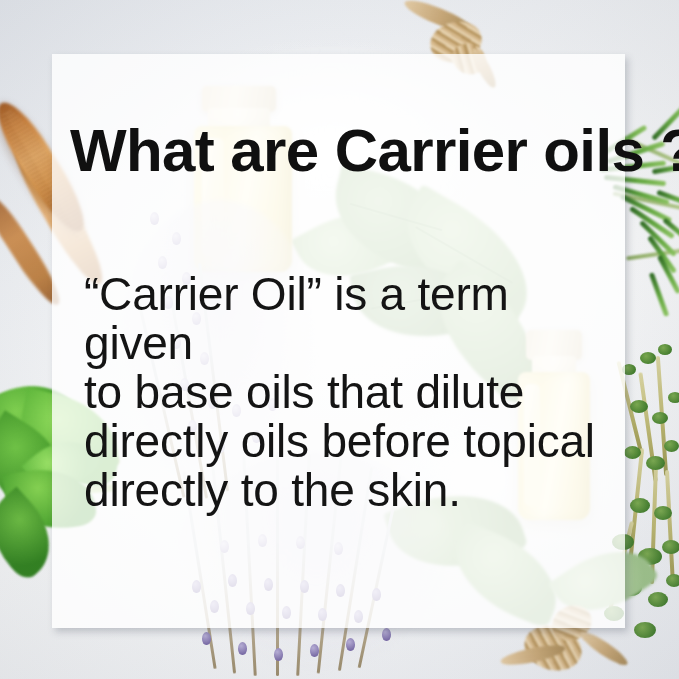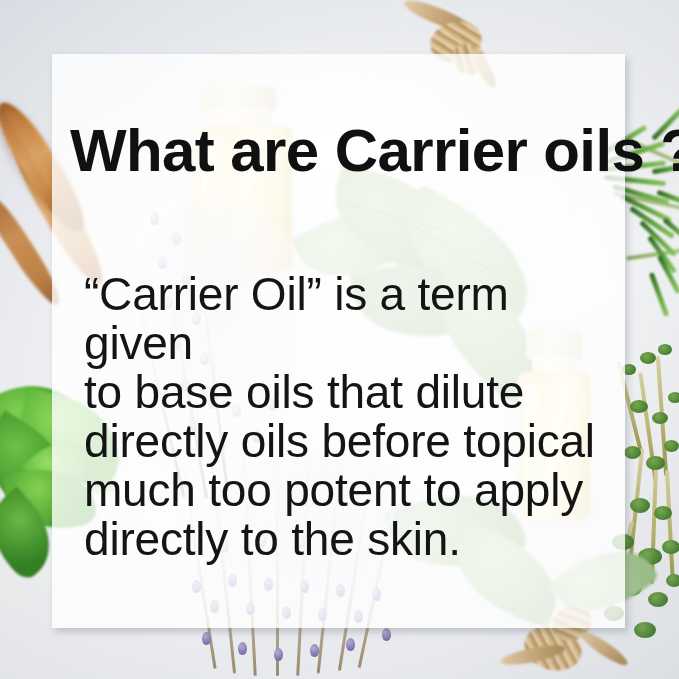--- a/index.html
+++ b/index.html
@@ -444,17 +444,16 @@
   <div class="bg-vignette"></div>
 
   <div id="overlay-card"></div>
 
   <div id="title">What are Carrier oils ?</div>
 
   <div id="body-copy">
     <p>“Carrier Oil” is a term given</p>
     <p>to base oils that dilute</p>
     <p>directly oils before topical</p>
-    <p>much too potent to apply</p>
     <p>directly to the skin.</p>
   </div>
 
 </div>
 
 </body></html>

